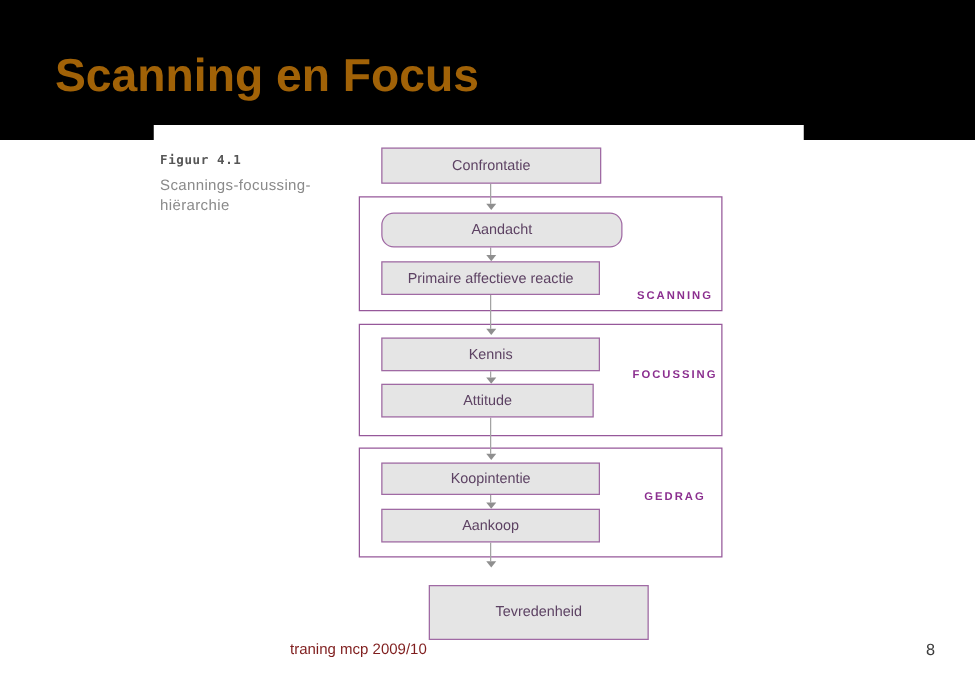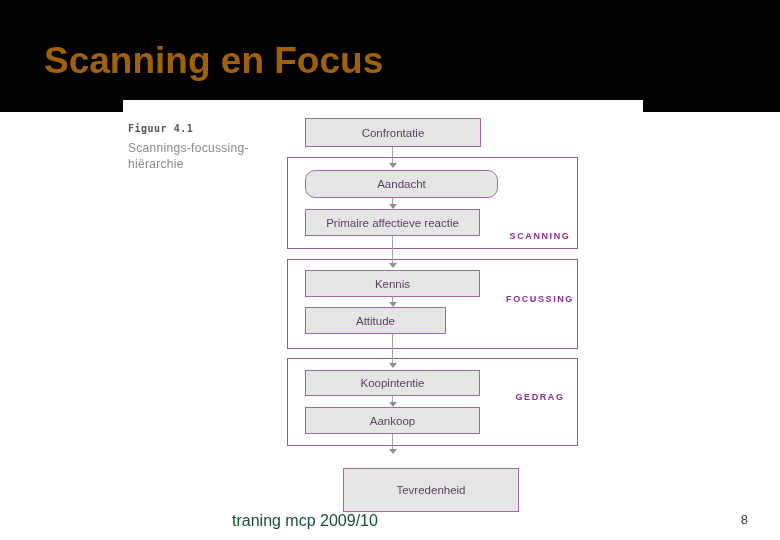--- a/index.html
+++ b/index.html
@@ -44,21 +44,21 @@
     position:absolute; left:388px; width:9px;
     display:flex; flex-direction:column; align-items:center;
   }
   .arrow .stem { width:1px; flex:1 1 auto; background:#a3a3a3; }
   .arrow .head {
     width:0; height:0; flex:0 0 auto;
     border-left:4px solid transparent; border-right:4px solid transparent;
     border-top:5px solid #8f8f8f;
   }
   .footer-text {
-    position:absolute; left:232px; top:512px; font-size:16px; color:#14532d;
+    position:absolute; left:232px; top:512px; font-size:12px; color:#7f1d1d;
   }
   .page-number {
     position:absolute; right:32px; top:512px; font-size:13px; color:#3d3d3d;
   }
 </style>
 </head>
 <body>
 
 <div class="slide">
 
@@ -106,21 +106,21 @@
   </div>
   <div class="arrow" style="top:434px; height:20px;">
     <div class="stem"></div>
     <div class="head"></div>
   </div>
 
   <div class="node" style="left:305px; top:118px; width:176px; height:29px;">Confrontatie</div>
   <div class="node" style="left:305px; top:170px; width:193px; height:28px;border-radius:10px;">Aandacht</div>
   <div class="node" style="left:305px; top:209px; width:175px; height:27px;">Primaire affectieve reactie</div>
   <div class="node" style="left:305px; top:270px; width:175px; height:27px;">Kennis</div>
-  <div class="node" style="left:305px; top:307px; width:141px; height:27px;">Attitude</div>
+  <div class="node" style="left:305px; top:307px; width:170px; height:27px;">Attitude</div>
   <div class="node" style="left:305px; top:370px; width:175px; height:26px;">Koopintentie</div>
   <div class="node" style="left:305px; top:407px; width:175px; height:27px;">Aankoop</div>
   <div class="node" style="left:305px; top:468px; width:176px; height:44px;margin-left:38px;">Tevredenheid</div>
 
   <div class="footer-text">traning mcp 2009/10</div>
   <div class="page-number">8</div>
 
 </div>
 
 </body></html>

